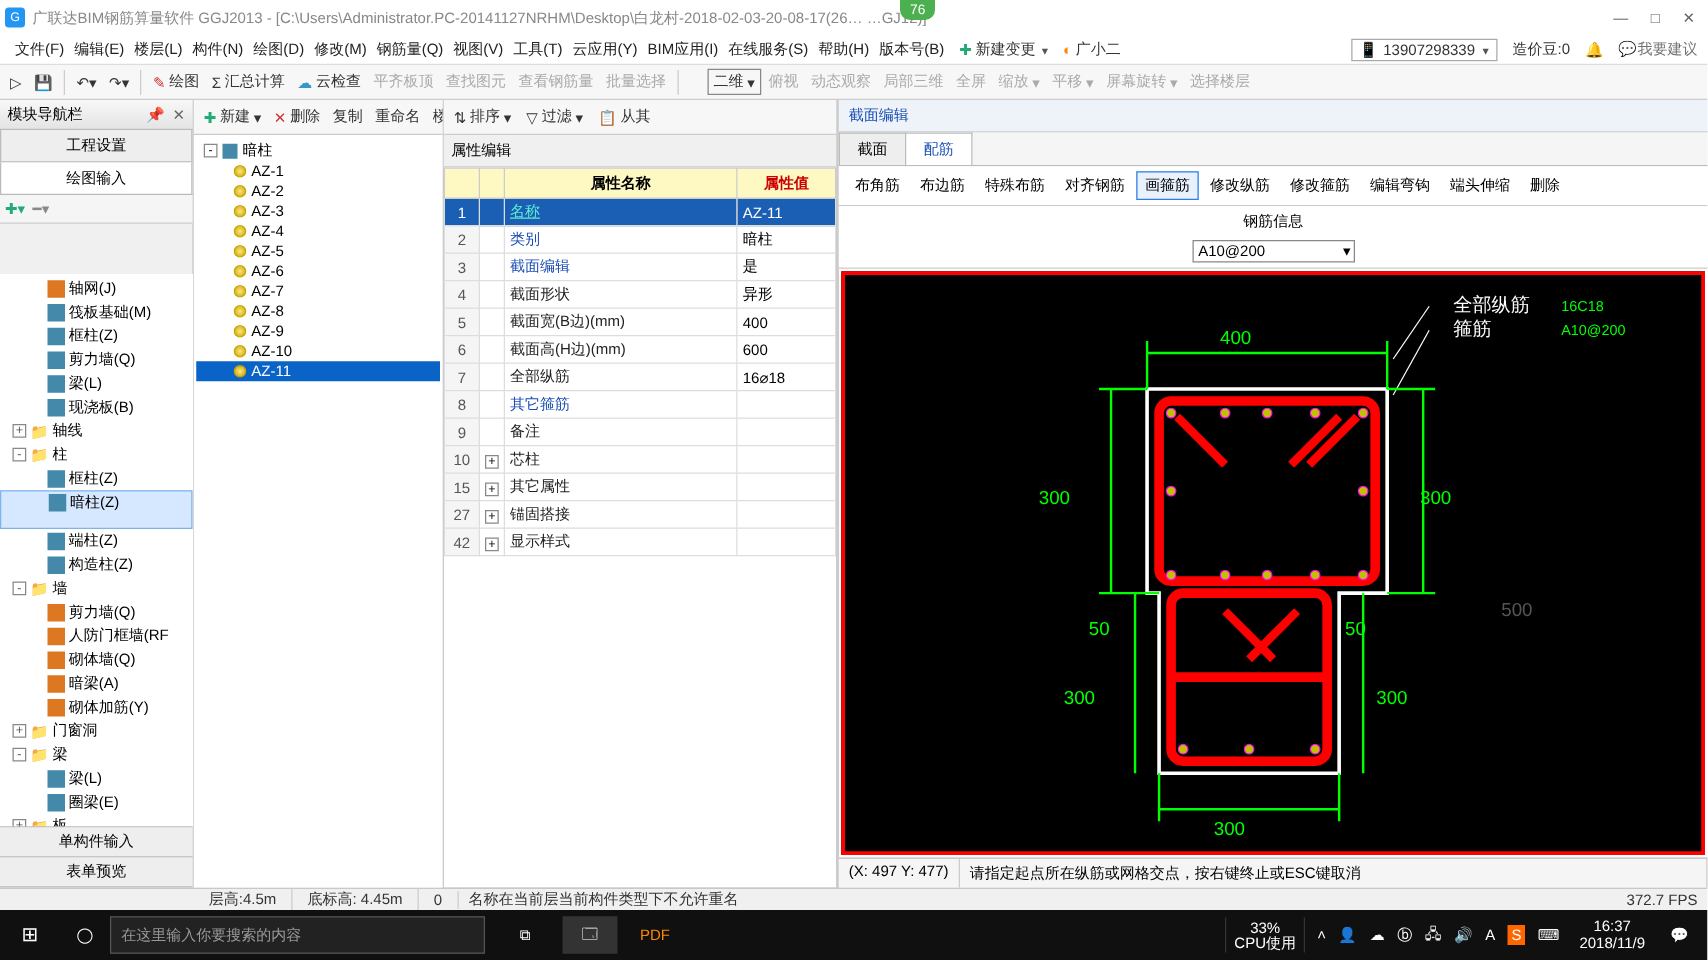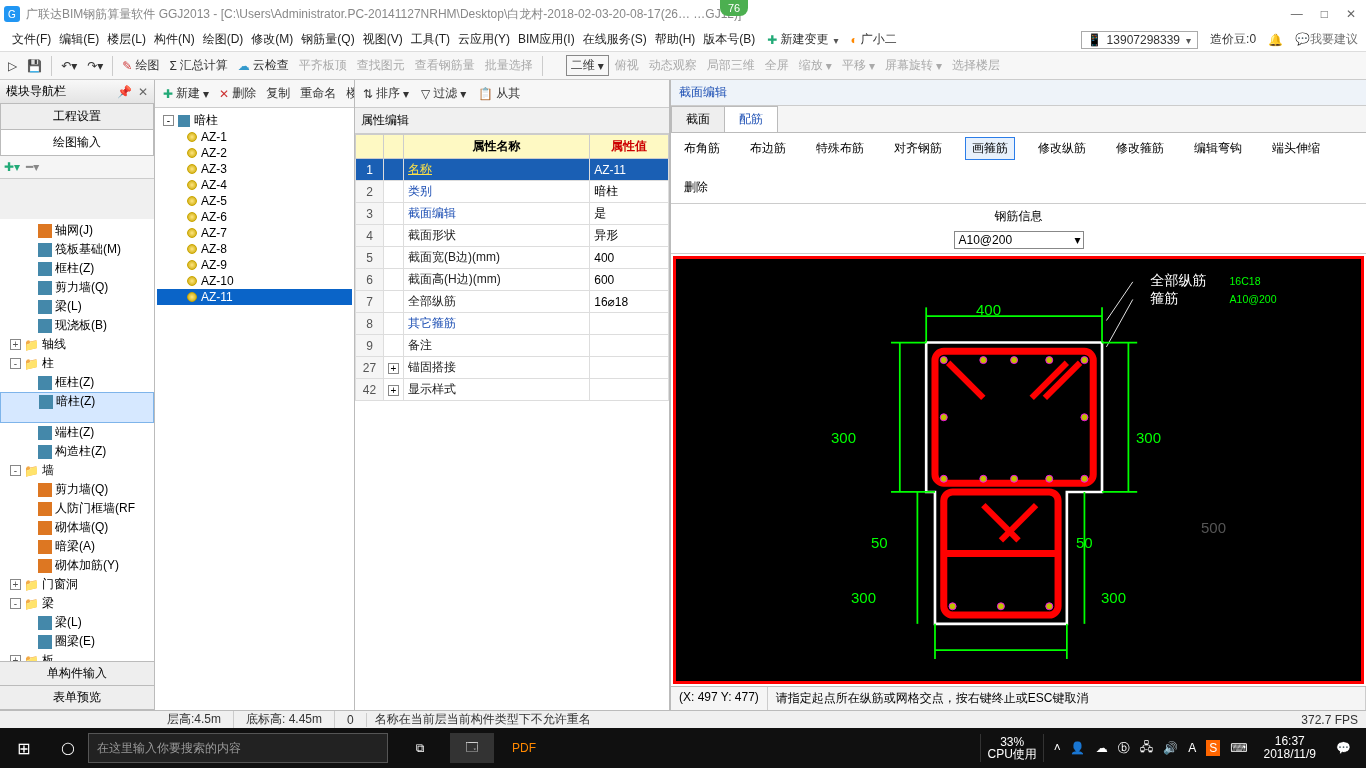--- a/index.html
+++ b/index.html
@@ -50,29 +50,29 @@
 .prop-header { padding:4px 6px; background:#f0f0f0; border-bottom:1px solid #ccc;}
 .prop-grid { flex:1; overflow:auto;}
 .prop-grid table { width:100%; border-collapse:collapse;}
 .prop-grid th { background:#fef9c3; border:1px solid #ccc; padding:3px; font-weight:bold;}
 .prop-grid th.val { color:#c00;}
 .prop-grid td { border:1px solid #ddd; padding:2px 4px; }
 .prop-grid td.rownum { background:#f5f5f5; text-align:center; width:28px; color:#555;}
 .prop-grid td.name { color:#1a4db3; }
 .prop-grid td.name.black { color:#222;}
 .prop-grid tr.selected td { background:#1a5fb4; color:#fff;}
-.prop-grid tr.selected td.name { color:#fde047;text-decoration:underline;}
+.prop-grid tr.selected td.name { color:#5eead4;text-decoration:underline;}
 .prop-grid td.expcell { width:18px; text-align:center;}
 .prop-grid td.expcell .pm { width:11px;height:11px;border:1px solid #888;display:inline-block;line-height:9px;font-size:10px;}
 .section-editor { flex:1; display:flex; flex-direction:column; border-left:1px solid #bbb;}
 .se-title { padding:4px 8px; background:#eef3f9; color:#1a4db3; border-bottom:1px solid #ccc;}
 .se-tabs { display:flex; background:#f5f5f5; border-bottom:1px solid #bbb;}
 .se-tabs .setab { padding:4px 14px; border:1px solid #bbb; border-bottom:none; margin-right:-1px; background:#eee;}
 .se-tabs .setab.active { background:#fff; color:#1a4db3;}
-.se-toolbar { padding:4px 6px; display:flex; align-items:center; gap:16px; background:#fff; border-bottom:1px solid #ccc; flex-wrap:wrap;}
+.se-toolbar { padding:4px 6px; display:flex; align-items:center; gap:2px; background:#fff; border-bottom:1px solid #ccc; flex-wrap:wrap;}
 .se-toolbar .seb { padding:2px 6px; border:1px solid transparent;}
 .se-toolbar .seb.active { border:1px solid #2b7de9; background:#e8f1fc;}
 .se-row2 { padding:4px 6px; display:flex; align-items:center; gap:6px; border-bottom:1px solid #ccc; background:#fff;flex-direction:column;}
 .se-row2 .combo { border:1px solid #888; padding:1px 2px 1px 4px; display:flex; align-items:center; width:130px; justify-content:space-between;}
 .drawing-area { flex:1; background:#000; position:relative; border:3px solid #f00; margin:2px; overflow:hidden;}
 .se-status { display:flex; border-top:1px solid #bbb; background:#f5f5f5;}
 .se-status .cell { padding:3px 8px; border-right:1px solid #ccc;}
 .se-status .cell.fill { flex:1;}
 .statusbar { height:18px; display:flex; align-items:center; background:#f0f0f0; border-top:1px solid #bbb; font-size:12px; color:#333;}
 .statusbar .sb-left { width:155px; }
@@ -463,20 +463,32 @@
                 <td class="name">其它箍筋</td>
                 <td></td>
               </tr>
               <tr>
                 <td class="rownum">9</td>
                 <td class="expcell"></td>
                 <td class="name black">备注</td>
                 <td></td>
               </tr>
               <tr>
+                <td class="rownum">10</td>
+                <td class="expcell"><span class="pm">+</span></td>
+                <td class="name black">芯柱</td>
+                <td></td>
+              </tr>
+              <tr>
+                <td class="rownum">15</td>
+                <td class="expcell"><span class="pm">+</span></td>
+                <td class="name black">其它属性</td>
+                <td></td>
+              </tr>
+              <tr>
                 <td class="rownum">27</td>
                 <td class="expcell"><span class="pm">+</span></td>
                 <td class="name black">锚固搭接</td>
                 <td></td>
               </tr>
               <tr>
                 <td class="rownum">42</td>
                 <td class="expcell"><span class="pm">+</span></td>
                 <td class="name black">显示样式</td>
                 <td></td>

